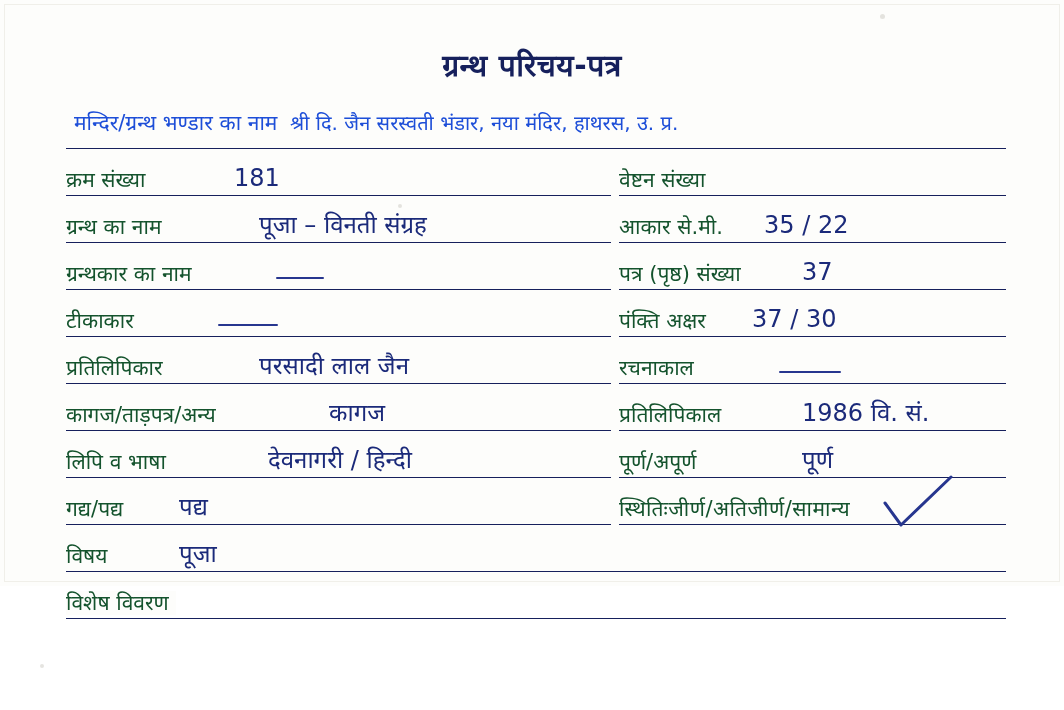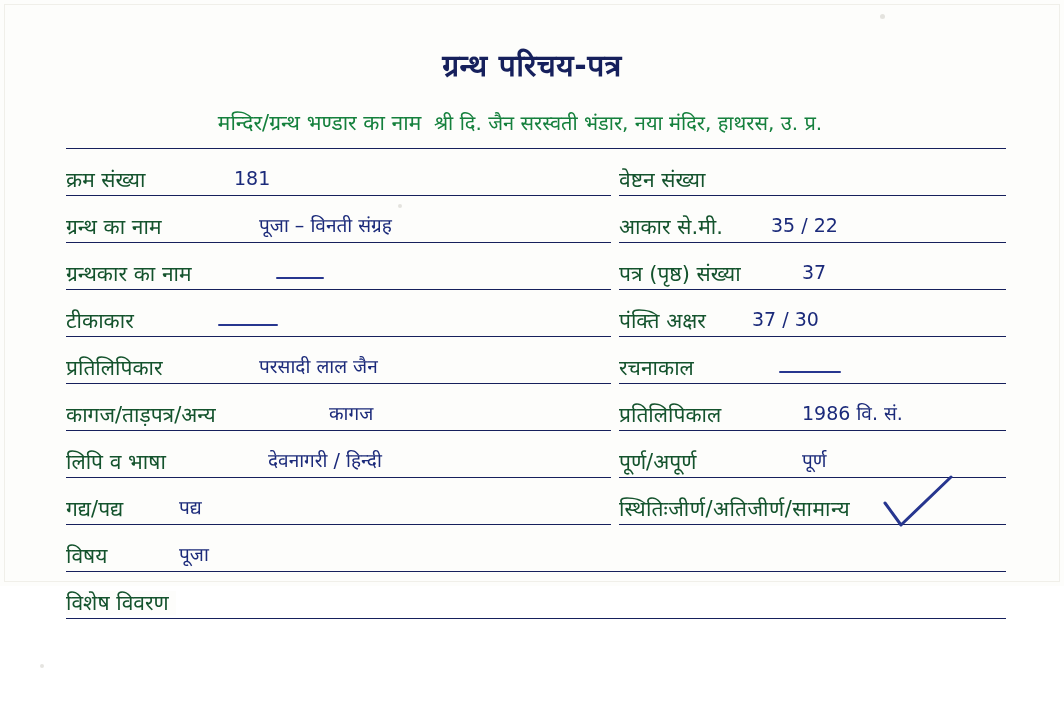--- a/index.html
+++ b/index.html
@@ -36,26 +36,25 @@
     width: 1064px;
     text-align: center;
     font-size: 30px;
     font-weight: bold;
     letter-spacing: 0.5px;
     color: #16205c;
   }
   .header-line {
     position: absolute;
     top: 108px;
-    left: 50px;
+    left: 74px;
     width: 940px;
     font-size: 21px;
-    color: #15803d;
+    color: #1d4ed8;
     white-space: nowrap;
-    text-align: center;
   }
   .header-line .hdr-label {
     font-weight: normal;
     font-size: 21px;
   }
   .header-line .hdr-value {
     font-size: 20px;
     margin-left: 6px;
   }
   .header-underline {
@@ -102,37 +101,37 @@
     font-size: 21px;
     line-height: 24px;
     white-space: nowrap;
     color: #14532d;
   }
   .value {
     position: absolute;
     bottom: 16px;
     background: #fdfdfb;
     padding: 0 8px;
-    font-size: 19px;
+    font-size: 24px;
     line-height: 22px;
     white-space: nowrap;
     color: #1b2a7a;
   }
   
   .v-a { left: 160px; }
   .v-b { left: 185px; }
   .v-c { left: 200px; }
   .v-d { left: 225px; }
   .v-e { left: 255px; }
   .v-f { left: 160px; margin-left: 34px; }
   .v-g { left: 105px; }
   .v-h { left: 135px; }
 
   .rv-a { left: 155px; }
-  .rv-b { left: 144px; }
+  .rv-b { left: 137px; }
   .rv-c { left: 125px; }
   .rv-d { left: 175px; }
   .rv-e { left: 165px; }
 
   
   .inkdash {
     position: absolute;
     bottom: 20px;
     height: 2.5px;
     background: #27368f;

